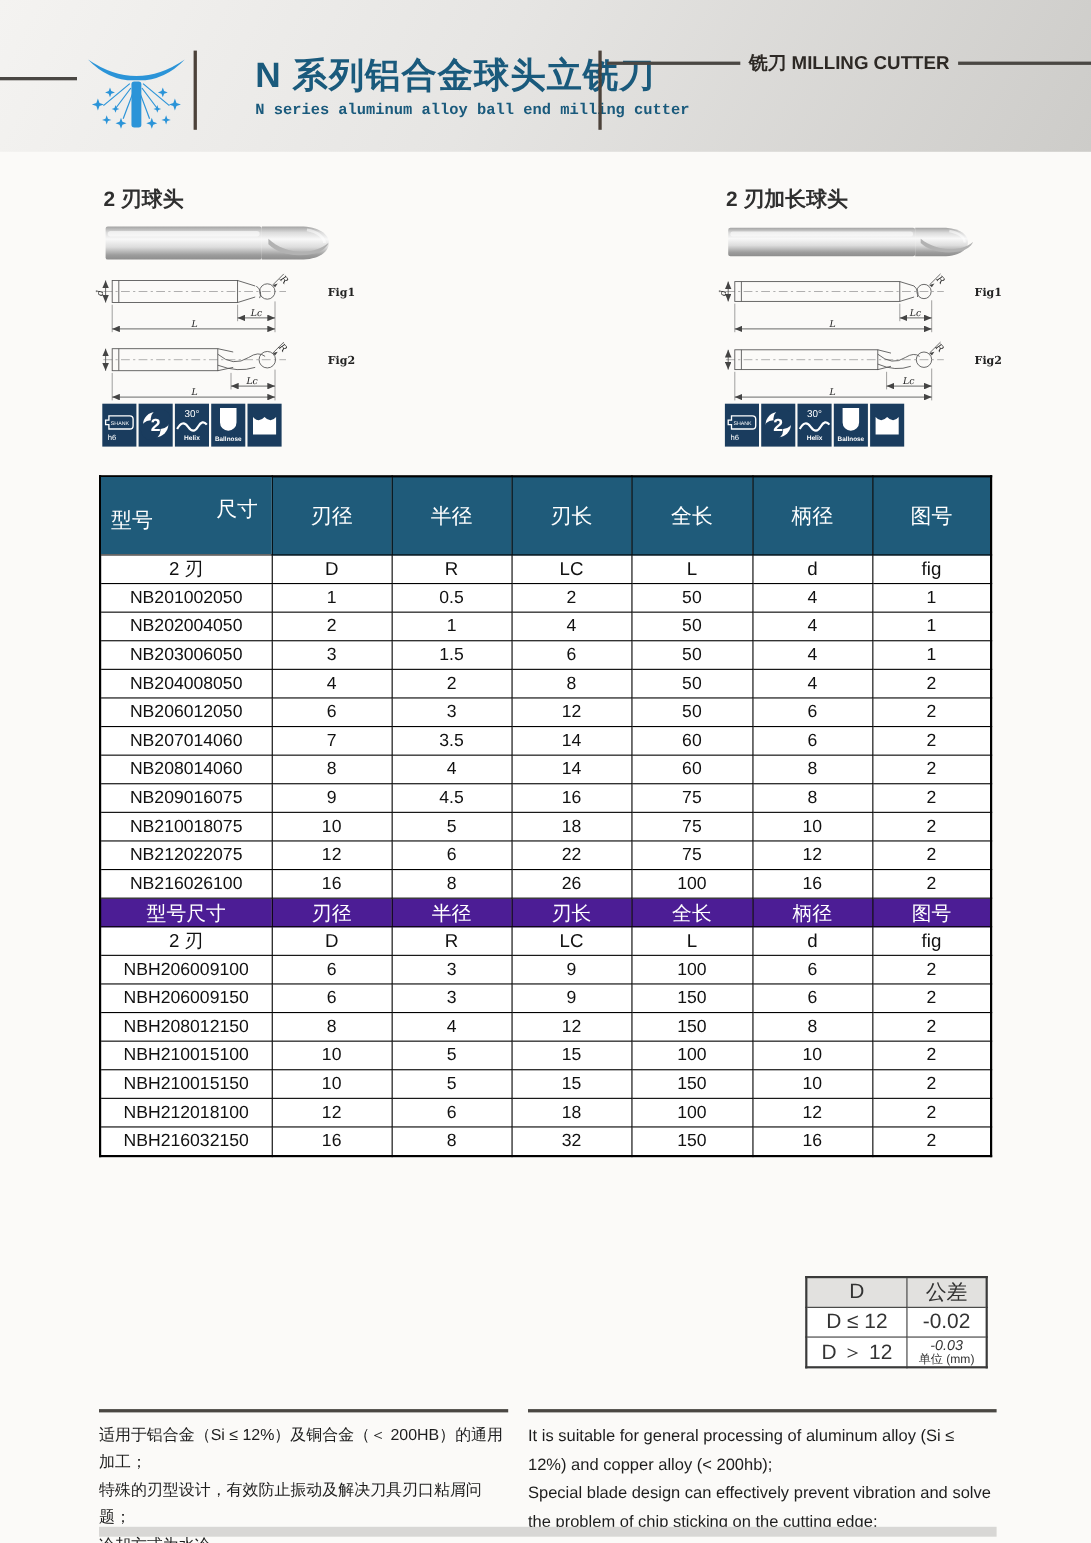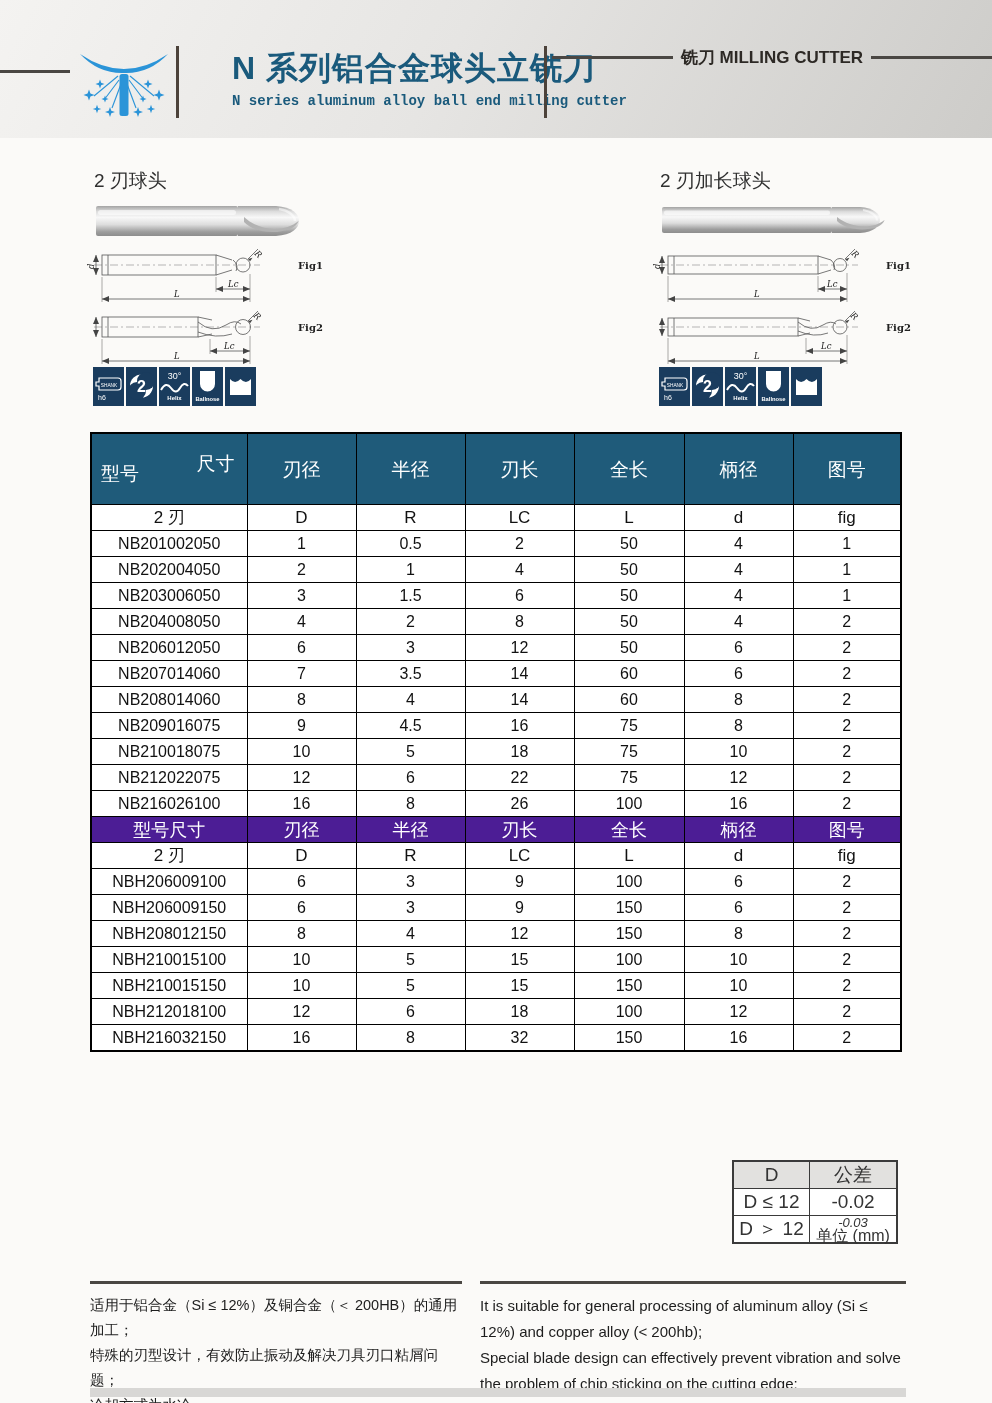--- a/index.html
+++ b/index.html
@@ -15,21 +15,21 @@
   .vbar{position:absolute;top:46px;width:3px;height:72px;background:#4c423a;}
   .vbar1{left:176px;} .vbar2{left:544px;}
   .titles{position:absolute;left:188px;top:46px;width:350px;margin-left:44px;}
   .title-zh{margin:0;font-size:32px;font-weight:bold;color:#1a5a7c;letter-spacing:1px;line-height:44px;white-space:nowrap;}
   .title-en{font-size:14px;font-weight:bold;color:#1a5a7c;line-height:22px;white-space:nowrap;font-family:Liberation Mono, monospace;}
   .cat-wrap{position:absolute;left:552px;top:46px;width:440px;display:flex;align-items:center;}
   .cat-line{flex:1;height:3px;background:#4a4743;}
   .cat-text{padding:0 8px;font-size:17px;font-weight:bold;color:#2d2925;white-space:nowrap;}
 
   
-  .sec-title{position:absolute;top:168px;font-size:19px;font-weight:400;color:#2f2f2f;}
+  .sec-title{position:absolute;top:168px;font-size:19px;font-weight:700;color:#2f2f2f;}
   .sec-title.left{left:94px;} .sec-title.right{left:660px;}
   .photo{position:absolute;}
   .photo.left{left:94px;top:198px;} .photo.right{left:660px;top:200px;}
   .drawing{position:absolute;top:246px;}
   .drawing.left{left:92px;} .drawing.right{left:658px;}
   .badges{position:absolute;top:367px;display:flex;gap:2px;}
   .badges.left{left:93px;} .badges.right{left:659px;}
   .badge{width:31px;height:39px;background:#1a3c5e;}
 
   
@@ -45,21 +45,21 @@
   .diag .dm{position:absolute;left:9px;top:30px;font-size:19px;color:#fff;}
   .diag .ds{position:absolute;right:12px;top:20px;font-size:19px;color:#fff;}
 
   
   .tol-table{position:absolute;left:732px;top:1160px;width:166px;border-collapse:collapse;
              background:#fff;border:2px solid #3a3a3a;}
   .tol-table th,.tol-table td{border:1.5px solid #3a3a3a;text-align:center;padding:0;color:#333;}
   .tol-table th{background:#e2e1df;font-size:19px;font-weight:normal;height:26px;}
   .tol-table td{font-size:19px;height:26px;}
   .tol-small .v{display:block;font-size:13px;line-height:14px;font-style:italic;}
-  .tol-small .u{display:block;font-size:16px;line-height:12px;}
+  .tol-small .u{display:block;font-size:11px;line-height:12px;}
 
   
   .note{position:absolute;border-top:3px solid #4a4743;padding-top:9px;color:#1d1d1d;}
   .note.zh{left:90px;top:1281px;width:372px;}
   .note.zh p{margin:0;font-size:14.5px;line-height:25px;}
   .note.en{left:480px;top:1281px;width:426px;}
   .note.en p{margin:0;font-size:15px;line-height:26px;}
 
   .bottom-bar{position:absolute;left:90px;top:1388px;width:816px;height:9px;background:#d8d7d5;}
 

